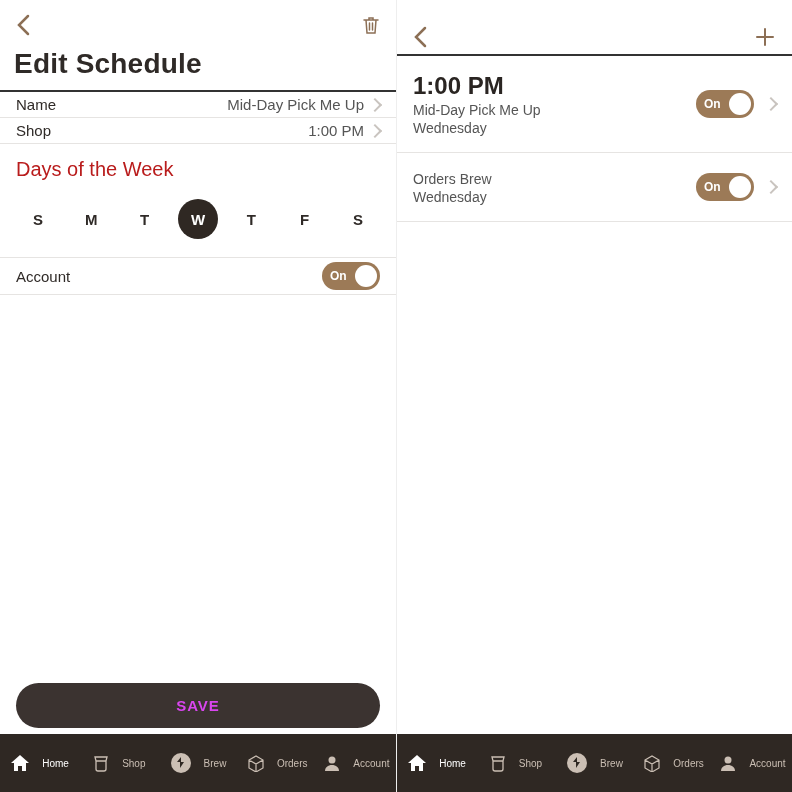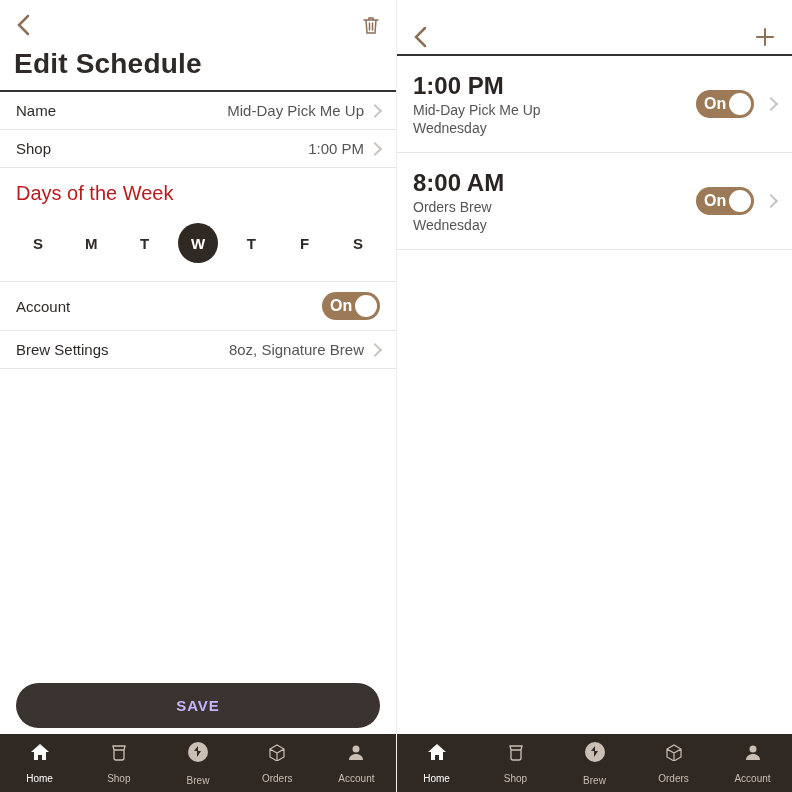--- a/index.html
+++ b/index.html
@@ -10,40 +10,40 @@
 
   .topbar { display: flex; align-items: center; justify-content: space-between; padding: 14px 16px 6px 16px; }
   .back { color: #8c6f55; }
   .back svg, .trash svg, .plus svg { display: block; }
   .trash { color: #8c6f55; }
   .plus  { color: #8c6f55; }
 
   .page-title { font-size: 28px; font-weight: 600; color: #2f2a27; padding: 6px 14px 10px 14px; letter-spacing: .2px; }
   .title-rule { border-top: 2px solid #333; margin: 0 0 0 0; }
 
-  .row { display: flex; align-items: center; justify-content: space-between; padding: 10px 16px; border-bottom: 1px solid #e6e4e2; }
+  .row { display: flex; align-items: center; justify-content: space-between; padding: 4px 16px; border-bottom: 1px solid #e6e4e2; }
   .row .label { font-size: 15px; color: #2f2a27; }
   .row .value { font-size: 15px; color: #555; display: flex; align-items: center; gap: 6px; }
   .chev { width: 10px; height: 10px; border-right: 2px solid #c9c4bf; border-top: 2px solid #c9c4bf; transform: rotate(45deg); }
 
   .days-wrap { padding: 14px 16px 10px 16px; border-bottom: 1px solid #e6e4e2; }
   .days-label { font-size: 20px; color: #b91c1c; margin-bottom: 18px; }
   .days { display: flex; justify-content: space-between; padding: 0 2px 8px 2px; }
   .day { width: 40px; height: 40px; border-radius: 50%; display: flex; align-items: center; justify-content: center; font-size: 15px; font-weight: 600; color: #2f2a27; }
   .day.sel { background: #2f2823; color: #fff; }
 
-  .toggle { width: 58px; height: 28px; border-radius: 14px; background: #9c7a57; position: relative; display: flex; align-items: center; padding-left: 8px; color: #fff; font-size: 16px; font-weight: 600; }
+  .toggle { width: 58px; height: 28px; border-radius: 14px; background: #9c7a57; position: relative; display: flex; align-items: center; padding-left: 8px; color: #fff; font-size: 12px; font-weight: 600; }
   .toggle .knob { position: absolute; right: 3px; top: 3px; width: 22px; height: 22px; border-radius: 50%; background: #fff; }
 
   .content { flex: 1 1 auto; overflow: hidden; }
 
-  .save-btn { margin: 0 16px 6px 16px; background: #3b3330; color: #c4b5fd; text-align: center; padding: 14px 0; border-radius: 26px; font-size: 15px; letter-spacing: 1px; font-weight: 600; }
+  .save-btn { margin: 0 16px 6px 16px; background: #3b3330; color: #d946ef; text-align: center; padding: 14px 0; border-radius: 26px; font-size: 15px; letter-spacing: 1px; font-weight: 600; }
 
   .tabbar { height: 58px; background: #2f2823; display: flex; }
-  .tab { flex: 1; display: flex; flex-direction: column; align-items: center; justify-content: center; gap: 12px; color: #cbbfb4; }
+  .tab { flex: 1; display: flex; align-items: center; justify-content: center; gap: 12px; color: #cbbfb4; }
   .tab.active { color: #fff; }
   .tab .tlabel { font-size: 10px; }
   .tab svg { fill: currentColor; }
 
   
   .sched-row { display: flex; align-items: center; justify-content: space-between; padding: 16px 16px; border-bottom: 1px solid #e6e4e2; gap: 10px; }
   .sched-info .time { font-size: 24px; font-weight: 700; color: #2a2522; }
   .sched-info .sub { font-size: 14px; color: #555; margin-top: 2px; }
   .sched-right { display: flex; align-items: center; gap: 12px; }
 
@@ -103,27 +103,20 @@
       </div>
 
       <div class="row">
         <span class="label">Account</span>
         <span class="toggle">
           <span>On</span>
           <span class="knob"></span>
         </span>
       </div>
 
-      <div class="row">
-        <span class="label">Brew Settings</span>
-        <span class="value">
-          <span>8oz, Signature Brew</span>
-          <span class="chev"></span>
-        </span>
-      </div>
 
     </div>
 
     <div class="save-btn">SAVE</div>
 
     <div class="tabbar">
       <div class="tab active">
         <svg width="20" height="18" viewBox="0 0 20 18">
             <path d="M10 1 L19 9 H16 V17 H12 V12 H8 V17 H4 V9 H1 Z"></path>
           </svg>
@@ -186,21 +179,20 @@
           <span class="toggle">
             <span>On</span>
             <span class="knob"></span>
           </span>
           <span class="chev"></span>
         </div>
       </div>
 
       <div class="sched-row">
         <div class="sched-info">
-          <div class="time">8:00 AM</div>
           <div class="sub">Orders Brew</div>
           <div class="sub">Wednesday</div>
         </div>
         <div class="sched-right">
           <span class="toggle">
             <span>On</span>
             <span class="knob"></span>
           </span>
           <span class="chev"></span>
         </div>

